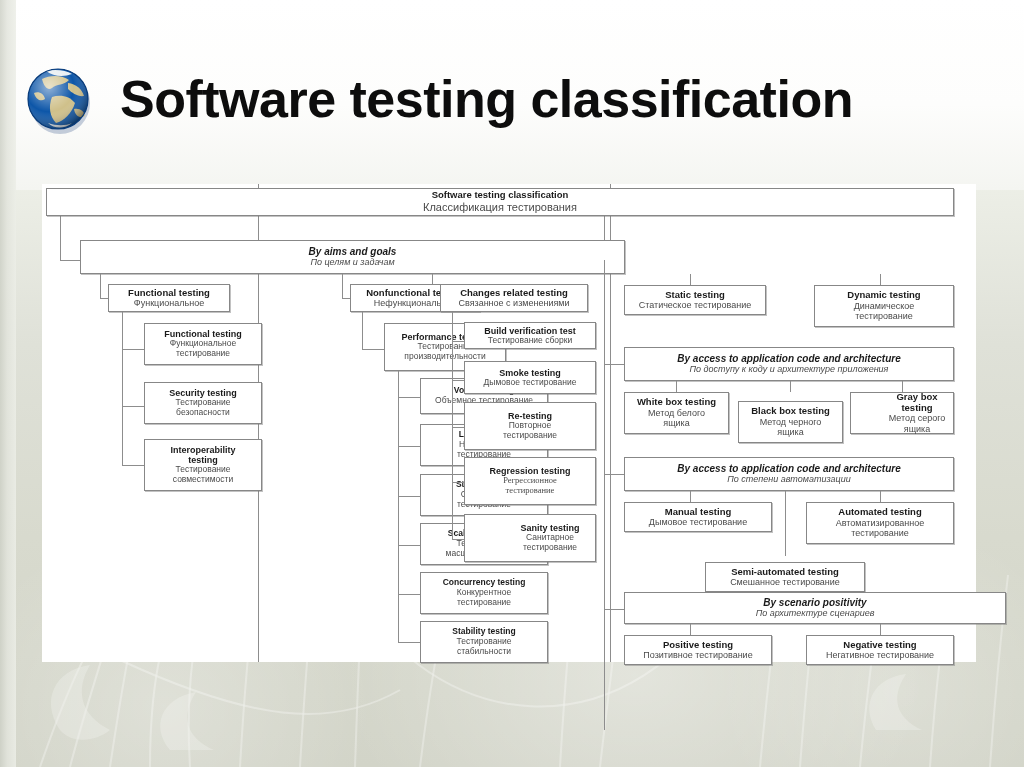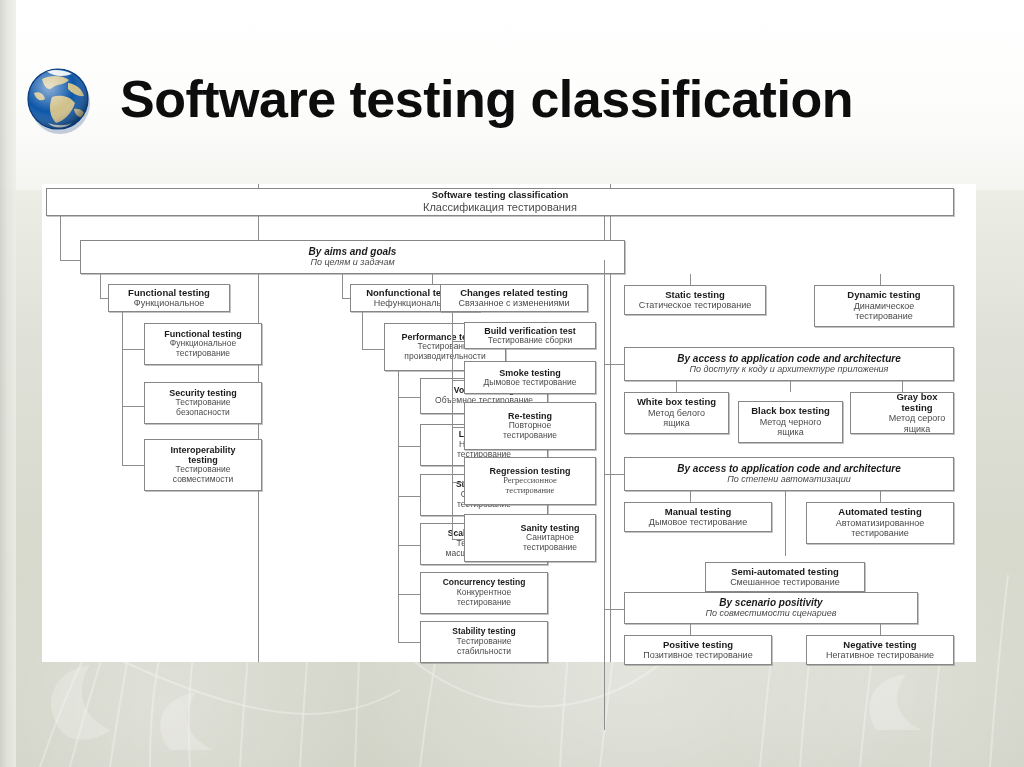--- a/index.html
+++ b/index.html
@@ -329,23 +329,23 @@
     <div class="bx t-l1" style="left:764px;top:318px;width:148px;height:42px;">
       <div class="en">Automated testing</div>
       <div class="ru" style="white-space:pre-line;">Автоматизированное
 тестирование</div>
     </div>
     <div class="bx t-l1" style="left:663px;top:372px;width:160px;height:30px;margin-top:6px;">
       <div class="en">Semi-automated testing</div>
       <div class="ru">Смешанное тестирование</div>
     </div>
 
-    <div class="bx t-grp" style="left:582px;top:408px;width:294px;height:32px;">
+    <div class="bx t-grp" style="left:582px;top:408px;width:382px;height:32px;">
       <div class="en">By scenario positivity</div>
-      <div class="ru">По совместимости сценариев</div>
+      <div class="ru">По архитектуре сценариев</div>
     </div>
     <div class="ln lnv" style="left:648px;top:440px;height:11px;"></div>
     <div class="ln lnv" style="left:838px;top:440px;height:11px;"></div>
 
     <div class="bx t-l1" style="left:582px;top:451px;width:148px;height:30px;">
       <div class="en">Positive testing</div>
       <div class="ru">Позитивное тестирование</div>
     </div>
     <div class="bx t-l1" style="left:764px;top:451px;width:148px;height:30px;">
       <div class="en">Negative testing</div>

